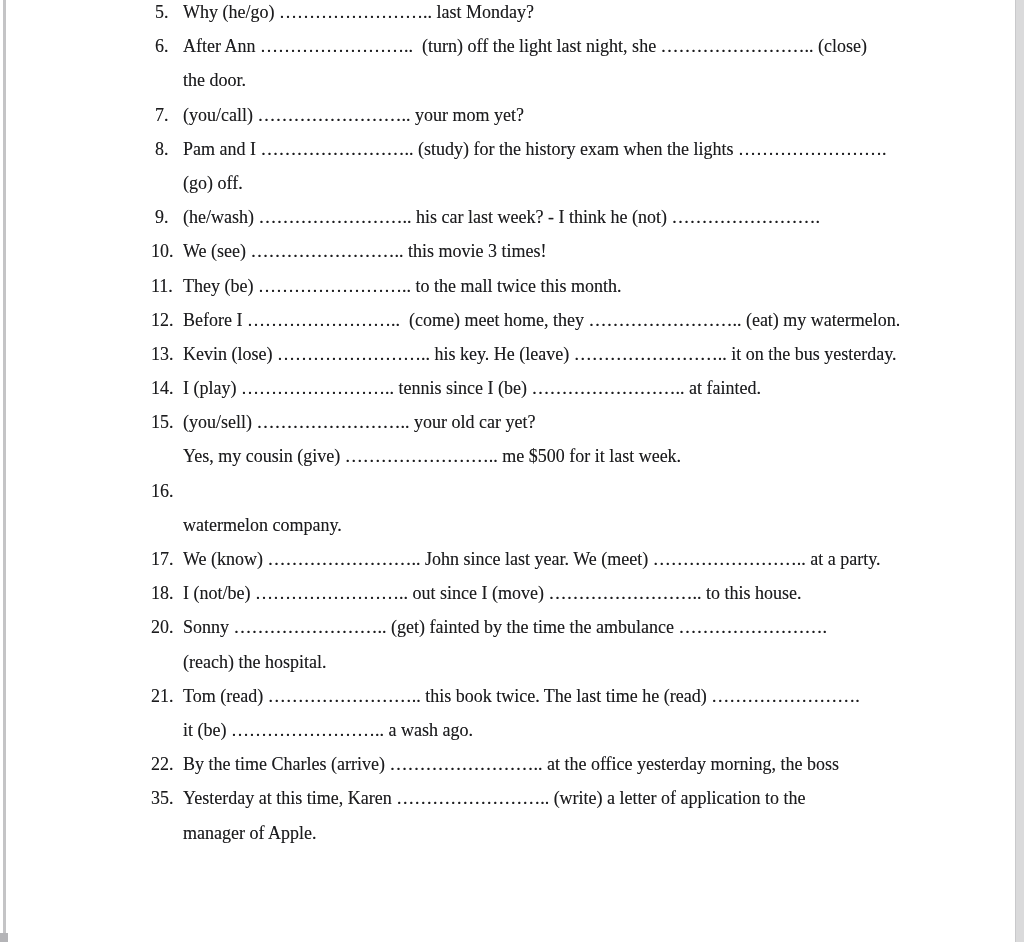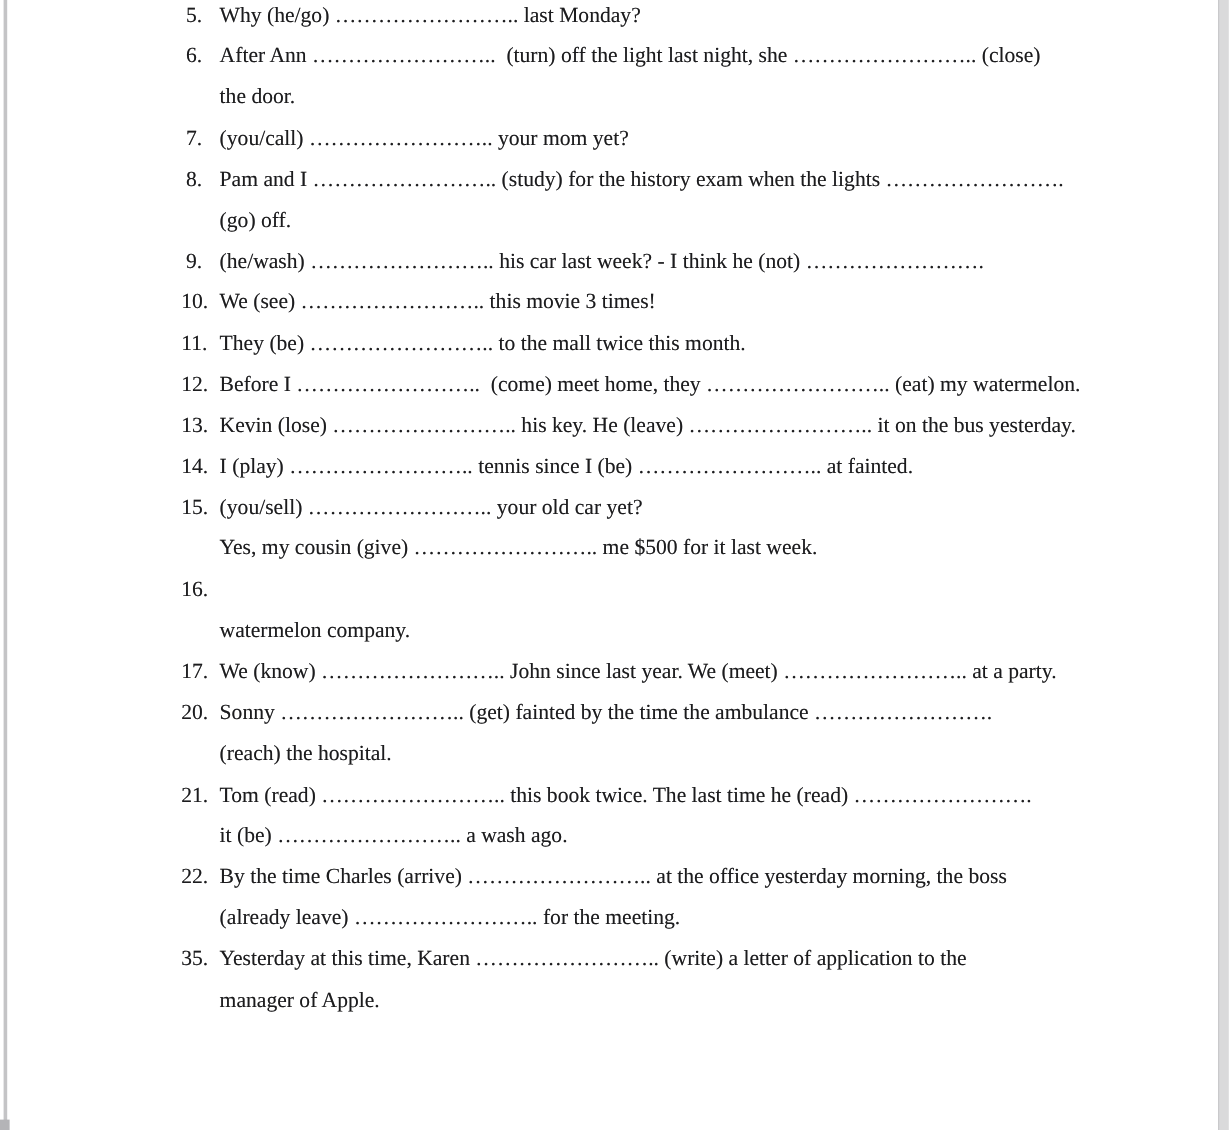--- a/index.html
+++ b/index.html
@@ -83,25 +83,25 @@
       <div class="line"><span class="num d2">10.</span><span>We (see) …………………….. this movie 3 times!</span></div>
       <div class="line"><span class="num d2">11.</span><span>They (be) …………………….. to the mall twice this month.</span></div>
       <div class="line"><span class="num d2">12.</span><span>Before I ……………………..  (come) meet home, they …………………….. (eat) my watermelon.</span></div>
       <div class="line"><span class="num d2">13.</span><span>Kevin (lose) …………………….. his key. He (leave) …………………….. it on the bus yesterday.</span></div>
       <div class="line"><span class="num d2">14.</span><span>I (play) …………………….. tennis since I (be) …………………….. at fainted.</span></div>
       <div class="line"><span class="num d2">15.</span><span>(you/sell) …………………….. your old car yet?</span></div>
       <div class="line"><span>Yes, my cousin (give) …………………….. me $500 for it last week.</span></div>
       <div class="line"><span class="num d2">16.</span></div>
       <div class="line"><span>watermelon company.</span></div>
       <div class="line"><span class="num d2">17.</span><span>We (know) …………………….. John since last year. We (meet) …………………….. at a party.</span></div>
+      <div class="line"><span class="num d2">18.</span><span>I (not/be) …………………….. out since I (move) …………………….. to this house.</span></div>
       <div class="line"><span class="num d2">20.</span><span>Sonny …………………….. (get) fainted by the time the ambulance …………………….</span></div>
       <div class="line"><span>(reach) the hospital.</span></div>
       <div class="line"><span class="num d2">21.</span><span>Tom (read) …………………….. this book twice. The last time he (read) …………………….</span></div>
       <div class="line"><span>it (be) …………………….. a wash ago.</span></div>
       <div class="line"><span class="num d2">22.</span><span>By the time Charles (arrive) …………………….. at the office yesterday morning, the boss</span></div>
-      <div class="line"><span>(already leave) …………………….. for the meeting.</span></div>
       <div class="line"><span class="num d2">35.</span><span>Yesterday at this time, Karen …………………….. (write) a letter of application to the</span></div>
       <div class="line"><span>manager of Apple.</span></div>
     </div>
   <div class="edge-left"></div>
   <div class="edge-right"></div>
   <div class="corner-bottom-left"></div>
 </div>
 
 </body></html>

